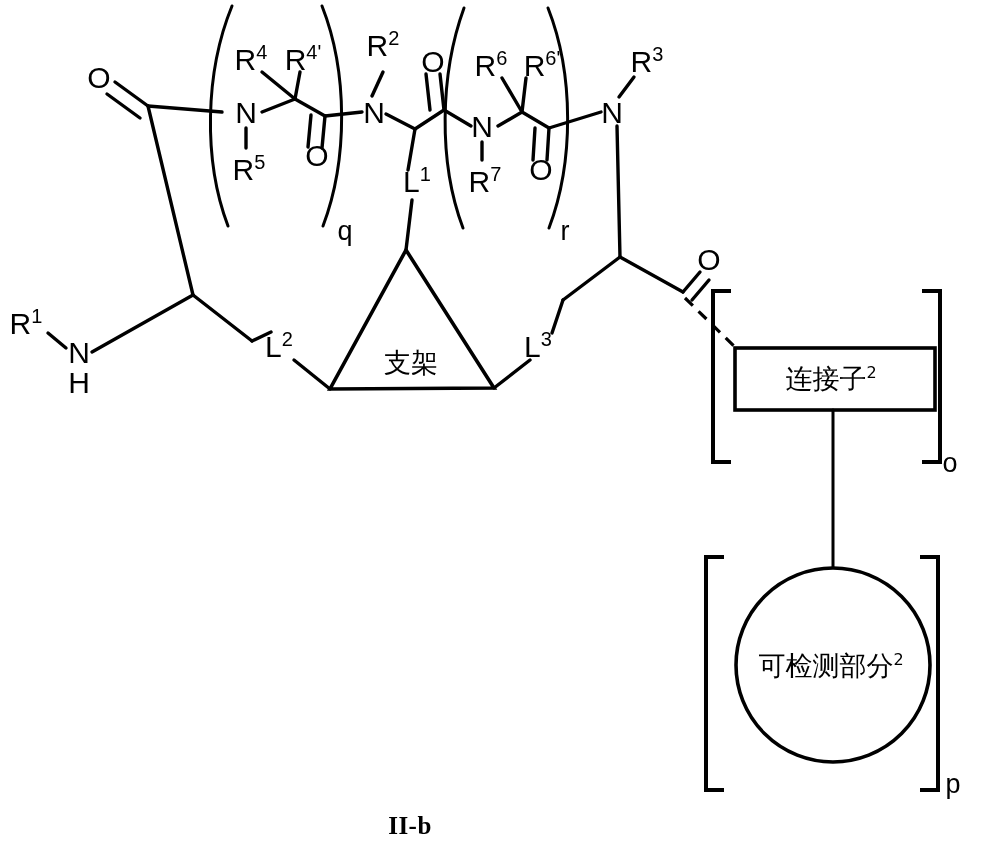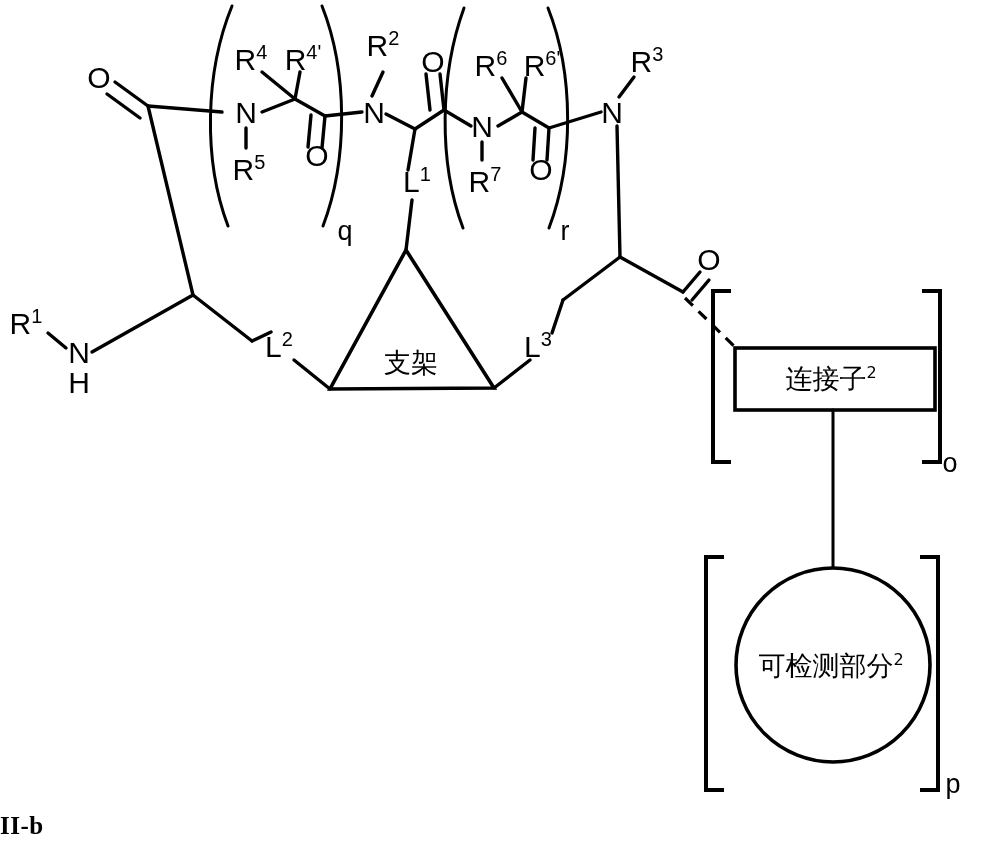--- a/index.html
+++ b/index.html
@@ -87,20 +87,21 @@
     text-anchor: middle;
   }
   .cjk-sup {
     font-size: 16px;
   }
   .caption {
     position: absolute;
     left: 0;
     top: 812px;
     width: 820px;
+    text-align: center;
     font-family: "Liberation Serif", serif;
     font-size: 25px;
     font-weight: bold;
     color: #000000;
     letter-spacing: 0.5px;
   }
 </style>
 </head>
 <body>
 

